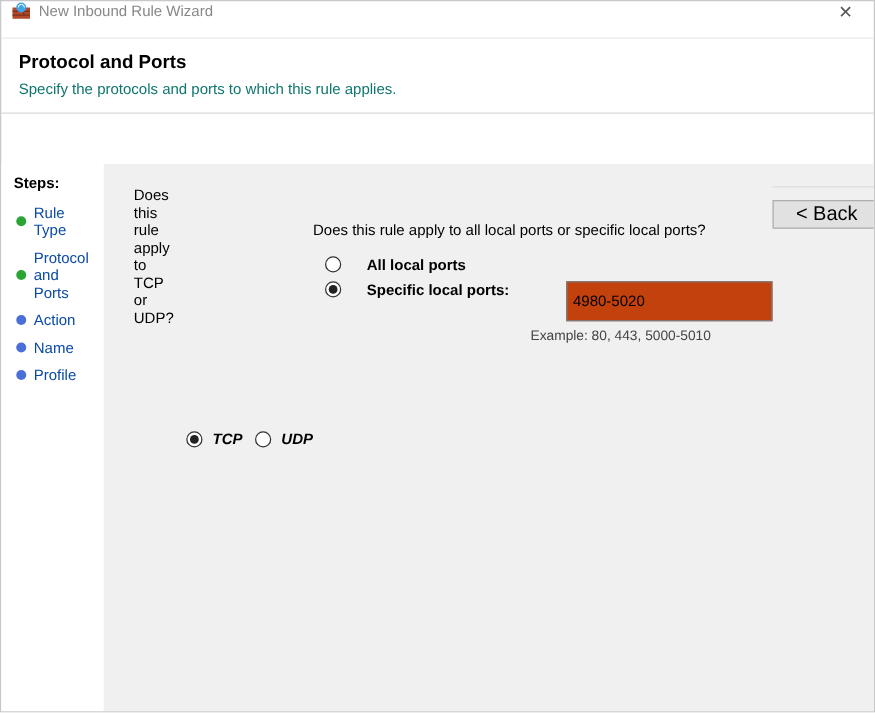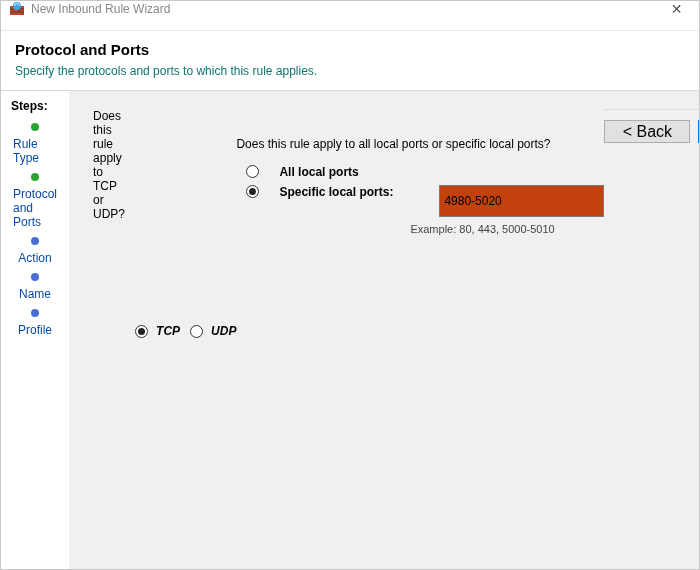--- a/index.html
+++ b/index.html
@@ -52,37 +52,37 @@
   }
   .divider {
     border-top: 1px solid #d9d9d9;
     margin: 6px 0 0 0;
   }
   
   .body {
     flex: 1;
     display: flex;
     overflow: hidden;
+    margin-top: 40px;
   }
   .sidebar {
     width: 176px;
     background: #fff;
     padding: 8px 10px;
   }
   .sidebar .steps-title {
     font-weight: 700;
     font-size: 12px;
     margin-bottom: 6px;
   }
   .sidebar .step {
     display: flex; align-items: center;
     gap: 6px;
     padding: 4px 2px;
     font-size: 12px;
-    flex-direction: column;
   }
   .sidebar .step .bullet {
     width: 8px; height: 8px; border-radius: 50%;
     flex-shrink: 0;
   }
   .bullet.done { background:#2aa534; }
   .bullet.pending { background:#4a6fd6; }
   .sidebar .step a { color:#0a4aa8; text-decoration:none; }
 
   .content {

